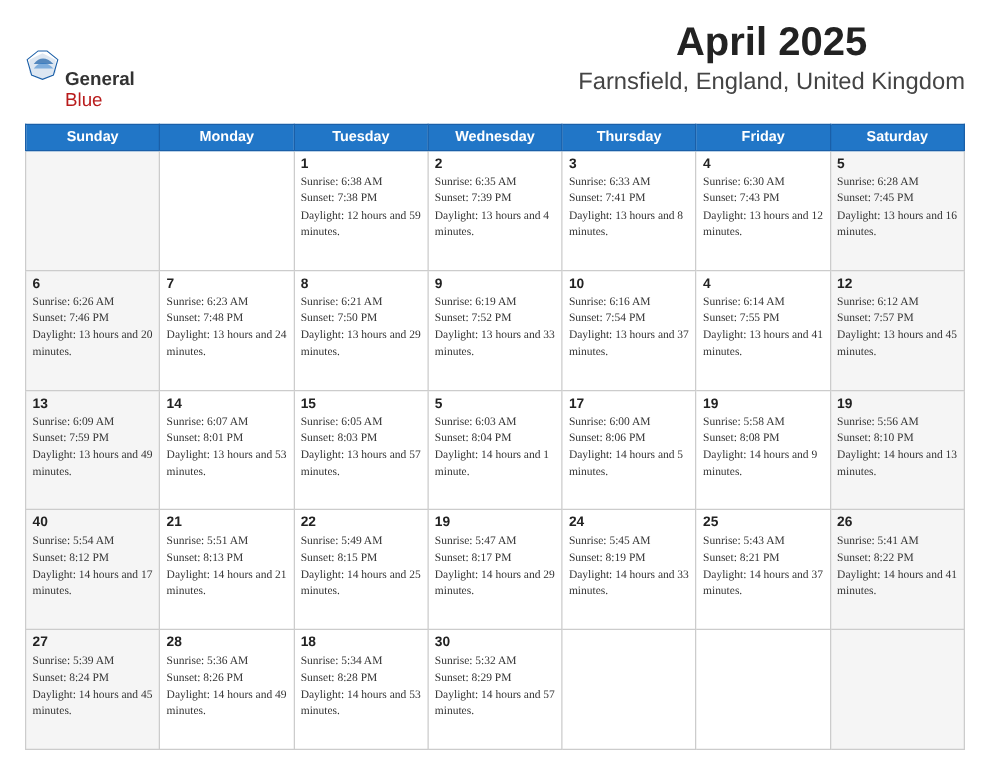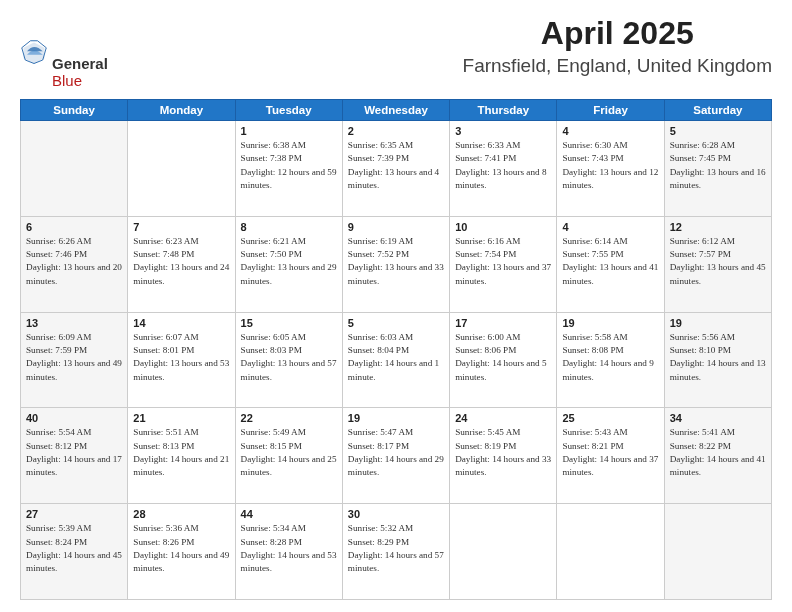--- a/index.html
+++ b/index.html
@@ -169,26 +169,26 @@
           <td><span class="day-number">19</span><span class="day-info">Sunrise: 5:58 AM<br>Sunset: 8:08 PM<br>Daylight: 14 hours and 9 minutes.</span></td>
           <td><span class="day-number">19</span><span class="day-info">Sunrise: 5:56 AM<br>Sunset: 8:10 PM<br>Daylight: 14 hours and 13 minutes.</span></td>
         </tr>
         <tr>
           <td><span class="day-number">40</span><span class="day-info">Sunrise: 5:54 AM<br>Sunset: 8:12 PM<br>Daylight: 14 hours and 17 minutes.</span></td>
           <td><span class="day-number">21</span><span class="day-info">Sunrise: 5:51 AM<br>Sunset: 8:13 PM<br>Daylight: 14 hours and 21 minutes.</span></td>
           <td><span class="day-number">22</span><span class="day-info">Sunrise: 5:49 AM<br>Sunset: 8:15 PM<br>Daylight: 14 hours and 25 minutes.</span></td>
           <td><span class="day-number">19</span><span class="day-info">Sunrise: 5:47 AM<br>Sunset: 8:17 PM<br>Daylight: 14 hours and 29 minutes.</span></td>
           <td><span class="day-number">24</span><span class="day-info">Sunrise: 5:45 AM<br>Sunset: 8:19 PM<br>Daylight: 14 hours and 33 minutes.</span></td>
           <td><span class="day-number">25</span><span class="day-info">Sunrise: 5:43 AM<br>Sunset: 8:21 PM<br>Daylight: 14 hours and 37 minutes.</span></td>
-          <td><span class="day-number">34</span><span class="day-info">Sunrise: 5:41 AM<br>Sunset: 8:22 PM<br>Daylight: 14 hours and 41 minutes.</span></td>
+          <td><span class="day-number">26</span><span class="day-info">Sunrise: 5:41 AM<br>Sunset: 8:22 PM<br>Daylight: 14 hours and 41 minutes.</span></td>
         </tr>
         <tr>
           <td><span class="day-number">27</span><span class="day-info">Sunrise: 5:39 AM<br>Sunset: 8:24 PM<br>Daylight: 14 hours and 45 minutes.</span></td>
           <td><span class="day-number">28</span><span class="day-info">Sunrise: 5:36 AM<br>Sunset: 8:26 PM<br>Daylight: 14 hours and 49 minutes.</span></td>
-          <td><span class="day-number">44</span><span class="day-info">Sunrise: 5:34 AM<br>Sunset: 8:28 PM<br>Daylight: 14 hours and 53 minutes.</span></td>
+          <td><span class="day-number">18</span><span class="day-info">Sunrise: 5:34 AM<br>Sunset: 8:28 PM<br>Daylight: 14 hours and 53 minutes.</span></td>
           <td><span class="day-number">30</span><span class="day-info">Sunrise: 5:32 AM<br>Sunset: 8:29 PM<br>Daylight: 14 hours and 57 minutes.</span></td>
           <td class="empty-cell"></td>
           <td class="empty-cell"></td>
           <td class="empty-cell"></td>
         </tr>
       </tbody>
   </table>
 </div>
 
 </body></html>

